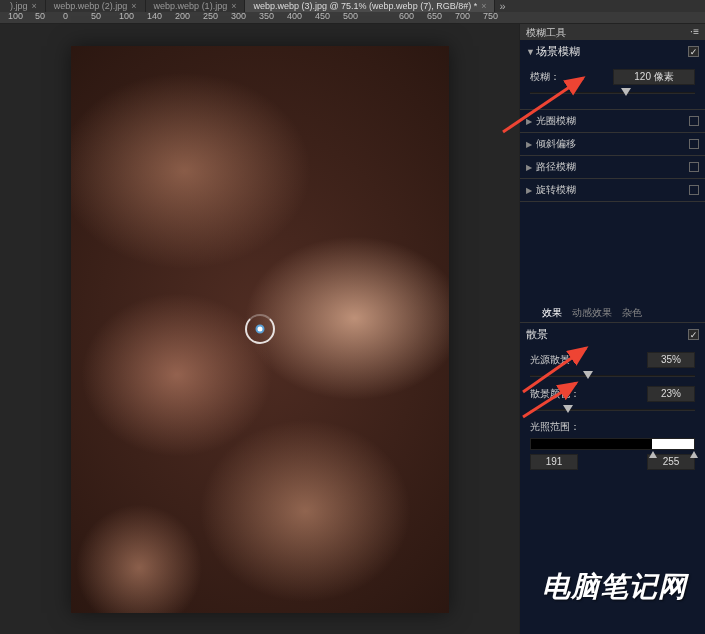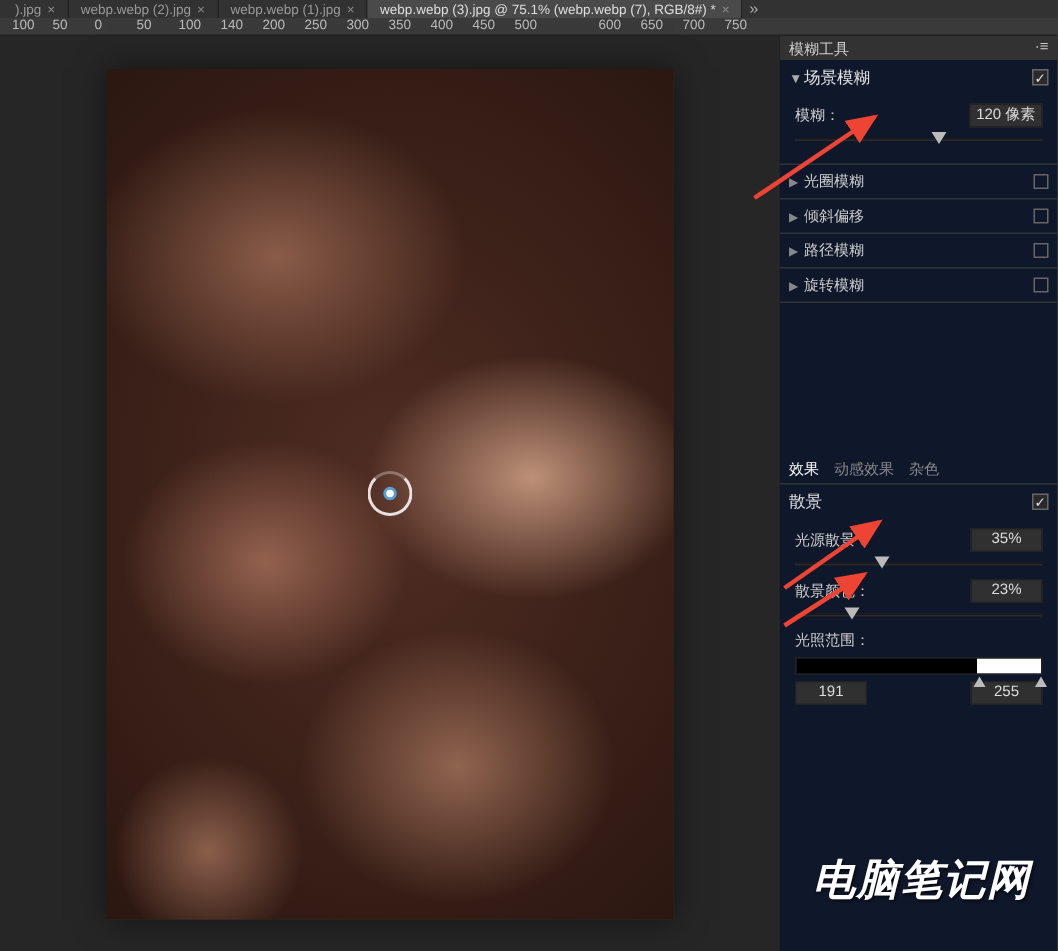--- a/index.html
+++ b/index.html
@@ -148,21 +148,21 @@
     .prop-value {
       width: 48px;
       height: 16px;
       background: #303030;
       border: 1px solid #222;
       color: #ddd;
       font-size: 10px;
       text-align: center;
       line-height: 14px;
     }
-    .prop-value.wide { width: 49px; }
+    .prop-value.wide { width: 82px; }
     .slider {
       height: 12px;
       position: relative;
       margin: 2px 0;
     }
     .slider-track {
       position: absolute;
       top: 5px;
       left: 0;
       right: 0;
@@ -195,21 +195,21 @@
     }
     .collapse-row .check-sm {
       width: 10px;
       height: 10px;
       border: 1px solid #666;
       margin-left: auto;
     }
     .effect-tabs {
       display: flex;
       gap: 10px;
-      padding: 4px 6px 2px 6px;
+      padding: 4px 6px 2px 22px;
       font-size: 10px;
       border-bottom: 1px solid #333;
       margin-top: 100px;
     }
     .effect-tab { color: #888; cursor: pointer; }
     .effect-tab.active { color: #fff; }
     .range-row {
       display: flex;
       gap: 4px;
       margin-top: 4px;

